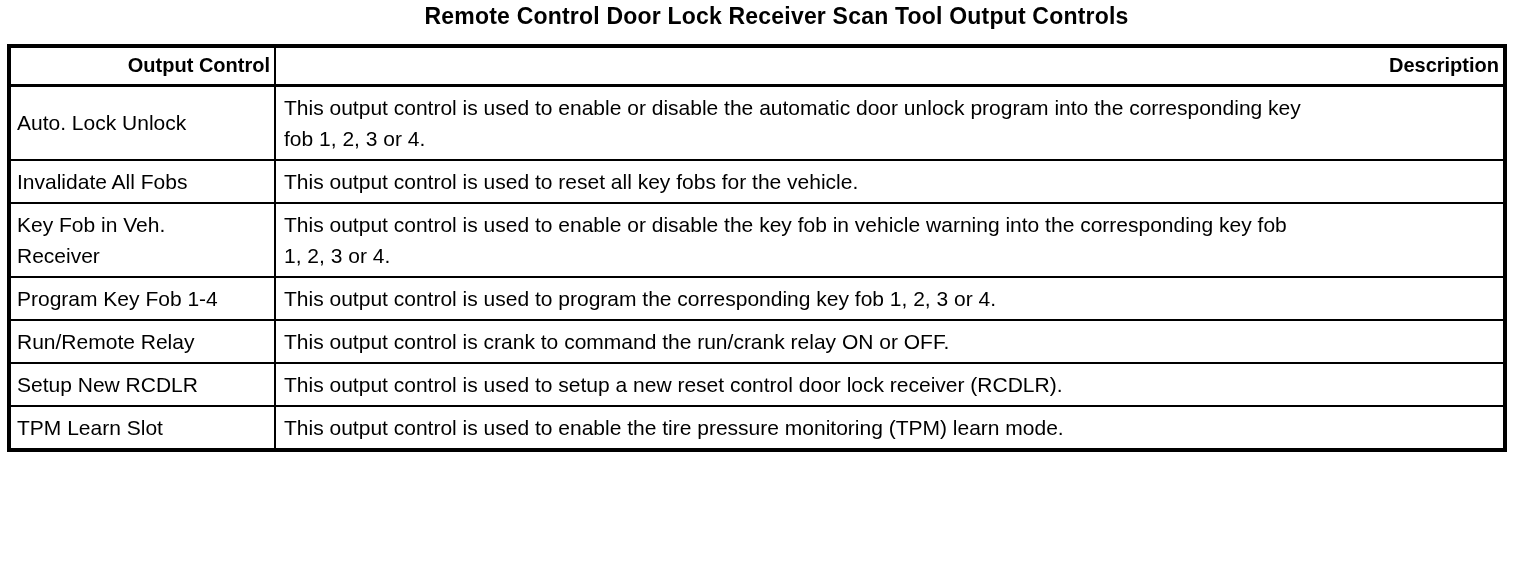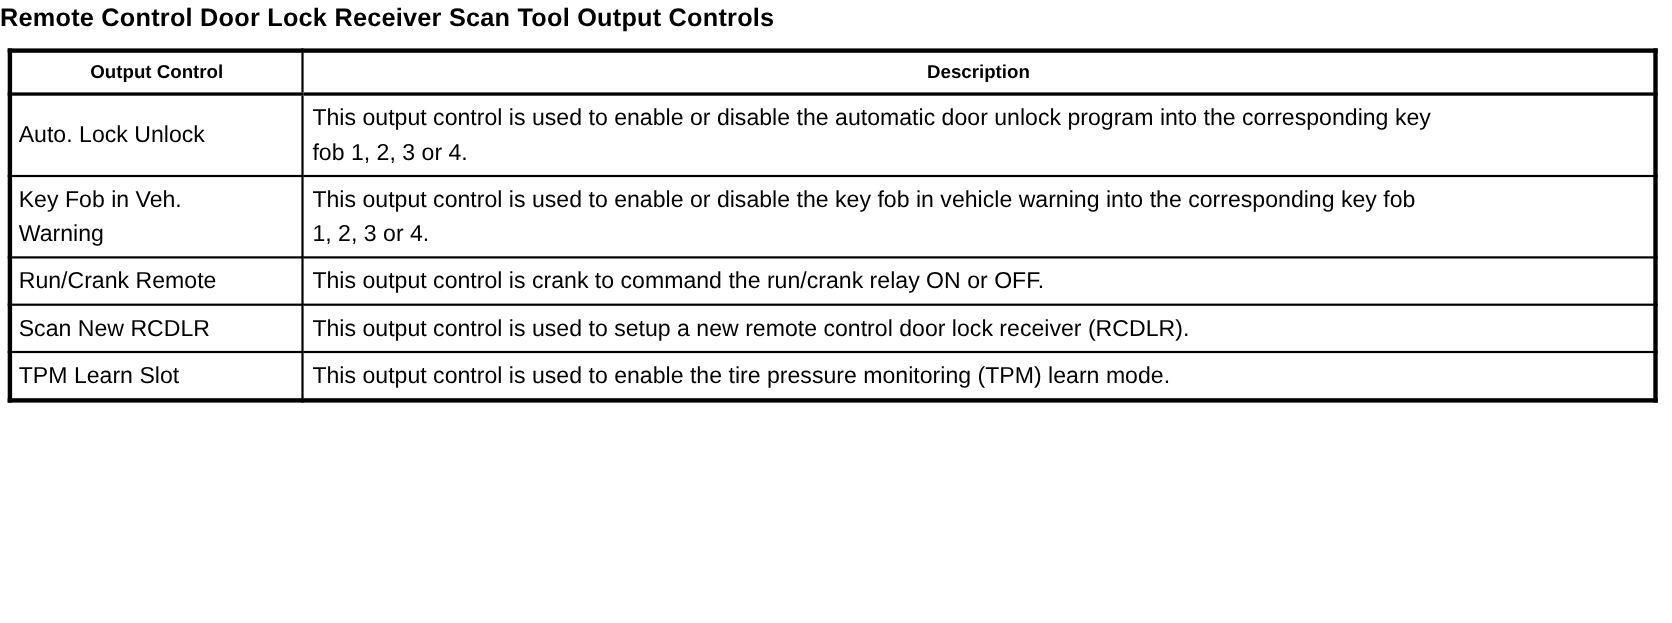--- a/index.html
+++ b/index.html
@@ -6,44 +6,46 @@
   html, body { margin: 0; padding: 0; background: #ffffff; }
   body {
     width: 1520px;
     height: 566px;
     overflow: hidden;
     color: #000;
     font-family: "Liberation Sans", sans-serif;
   }
   .page-title {
     margin: 3px 0 0 0;
+    text-align: center;
     font-size: 23px;
     line-height: 26px;
     font-weight: bold;
     letter-spacing: 0.2px;
+    padding-left: 33px;
   }
   table.controls {
     border-collapse: collapse;
     table-layout: fixed;
     width: 1500px;
     margin: 15px 0 0 7px;
     border: 4px solid #000;
   }
   col.c1 { width: 266px; }
   th, td {
     border: 2px solid #000;
     vertical-align: middle;
     white-space: pre-line;
     overflow: hidden;
   }
   thead th {
     height: 39px;
-    font-size: 17px;
+    font-size: 20px;
     font-weight: bold;
-    text-align: center;
+    text-align: right;
     border-bottom: 3px solid #000;
     padding: 2px 4px;
   }
   td {
     font-size: 21px;
     line-height: 31px;
     padding: 5px 8px 5px 6px;
   }
   td.col-desc { padding-left: 8px; }
 </style>
@@ -63,31 +65,39 @@
       <th>Description</th>
     </tr>
   </thead>
   <tbody id="table-body">
       <tr>
         <td class="col-control">Auto. Lock Unlock</td>
         <td class="col-desc">This output control is used to enable or disable the automatic door unlock program into the corresponding key
 fob 1, 2, 3 or 4.</td>
       </tr>
       <tr>
+        <td class="col-control">Invalidate All Fobs</td>
+        <td class="col-desc">This output control is used to reset all key fobs for the vehicle.</td>
+      </tr>
+      <tr>
         <td class="col-control">Key Fob in Veh.
-Warning</td>
+Receiver</td>
         <td class="col-desc">This output control is used to enable or disable the key fob in vehicle warning into the corresponding key fob
 1, 2, 3 or 4.</td>
       </tr>
       <tr>
-        <td class="col-control">Run/Crank Remote</td>
+        <td class="col-control">Program Key Fob 1-4</td>
+        <td class="col-desc">This output control is used to program the corresponding key fob 1, 2, 3 or 4.</td>
+      </tr>
+      <tr>
+        <td class="col-control">Run/Remote Relay</td>
         <td class="col-desc">This output control is crank to command the run/crank relay ON or OFF.</td>
       </tr>
       <tr>
-        <td class="col-control">Scan New RCDLR</td>
-        <td class="col-desc">This output control is used to setup a new remote control door lock receiver (RCDLR).</td>
+        <td class="col-control">Setup New RCDLR</td>
+        <td class="col-desc">This output control is used to setup a new reset control door lock receiver (RCDLR).</td>
       </tr>
       <tr>
         <td class="col-control">TPM Learn Slot</td>
         <td class="col-desc">This output control is used to enable the tire pressure monitoring (TPM) learn mode.</td>
       </tr>
     </tbody>
 </table>
 
 </body></html>

